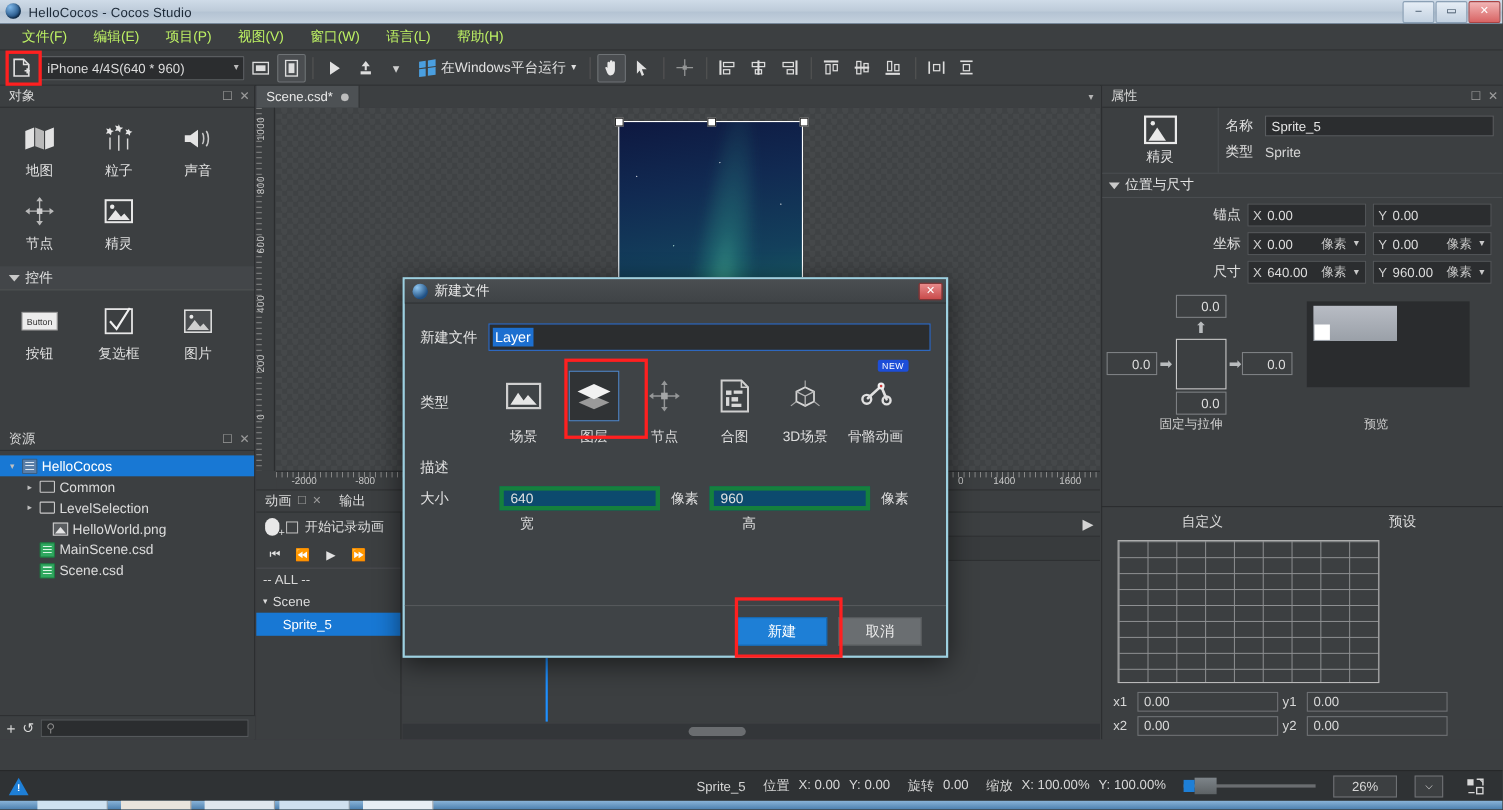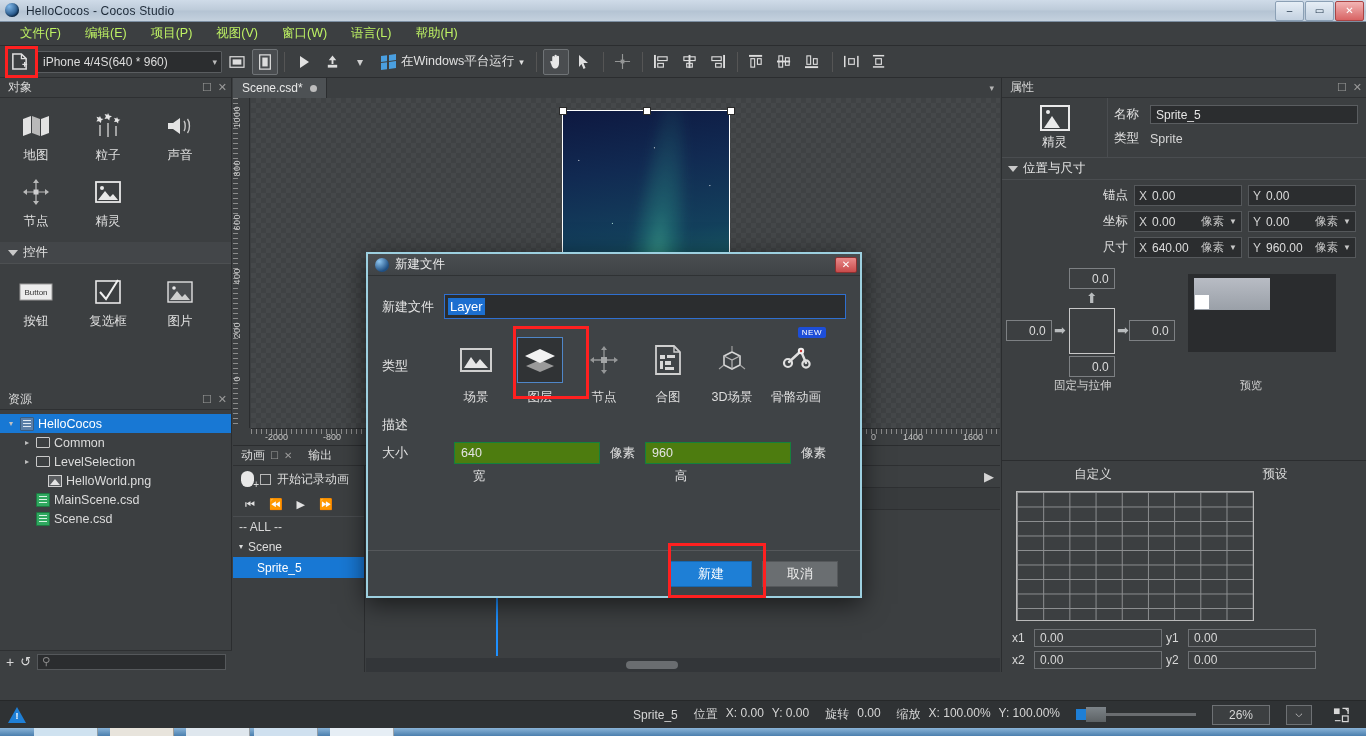--- a/index.html
+++ b/index.html
@@ -354,21 +354,21 @@
   .type-ico-wrap { width: 46px; height: 46px; display: flex; align-items: center; justify-content: center; }
   .type-cell.sel .type-ico-wrap { border: 1px solid #4f86c8; background: #303335; }
   .badge-new {
     position: absolute; right: 2px; top: -6px; background: #1d4ed8; color: #fff;
     font-size: 8px; padding: 1px 4px; border-radius: 2px; letter-spacing: .5px;
   }
   .desc-row { display: flex; padding: 10px 14px 0 14px; }
   .desc-text { flex: 1; font-size: 12.5px; color: #cfcfcf; line-height: 20px; padding-left: 14px; }
   .size-row { display: flex; align-items: center; padding: 0 14px; margin-top: 8px; gap: 10px; }
   .size-input {
-    width: 146px; height: 22px; background: #4d7c0f; border: 1px solid #15803d;
+    width: 146px; height: 22px; background: #0c4a6e; border: 4px solid #15803d;
     color: #e4e4e4; font-size: 12.5px; display: flex; align-items: center; padding-left: 6px;
   }
   .size-unit { font-size: 12.5px; color: #e0e0e0; }
   .size-caps { display: flex; font-size: 12.5px; color: #e0e0e0; margin-top: 4px; }
   .dlg-footer {
     position: absolute; left: 0; right: 0; bottom: 0; height: 46px;
     border-top: 1px solid #55585b; display: flex; align-items: center; justify-content: flex-end;
     gap: 10px; padding-right: 22px;
   }
   .btn-primary {

